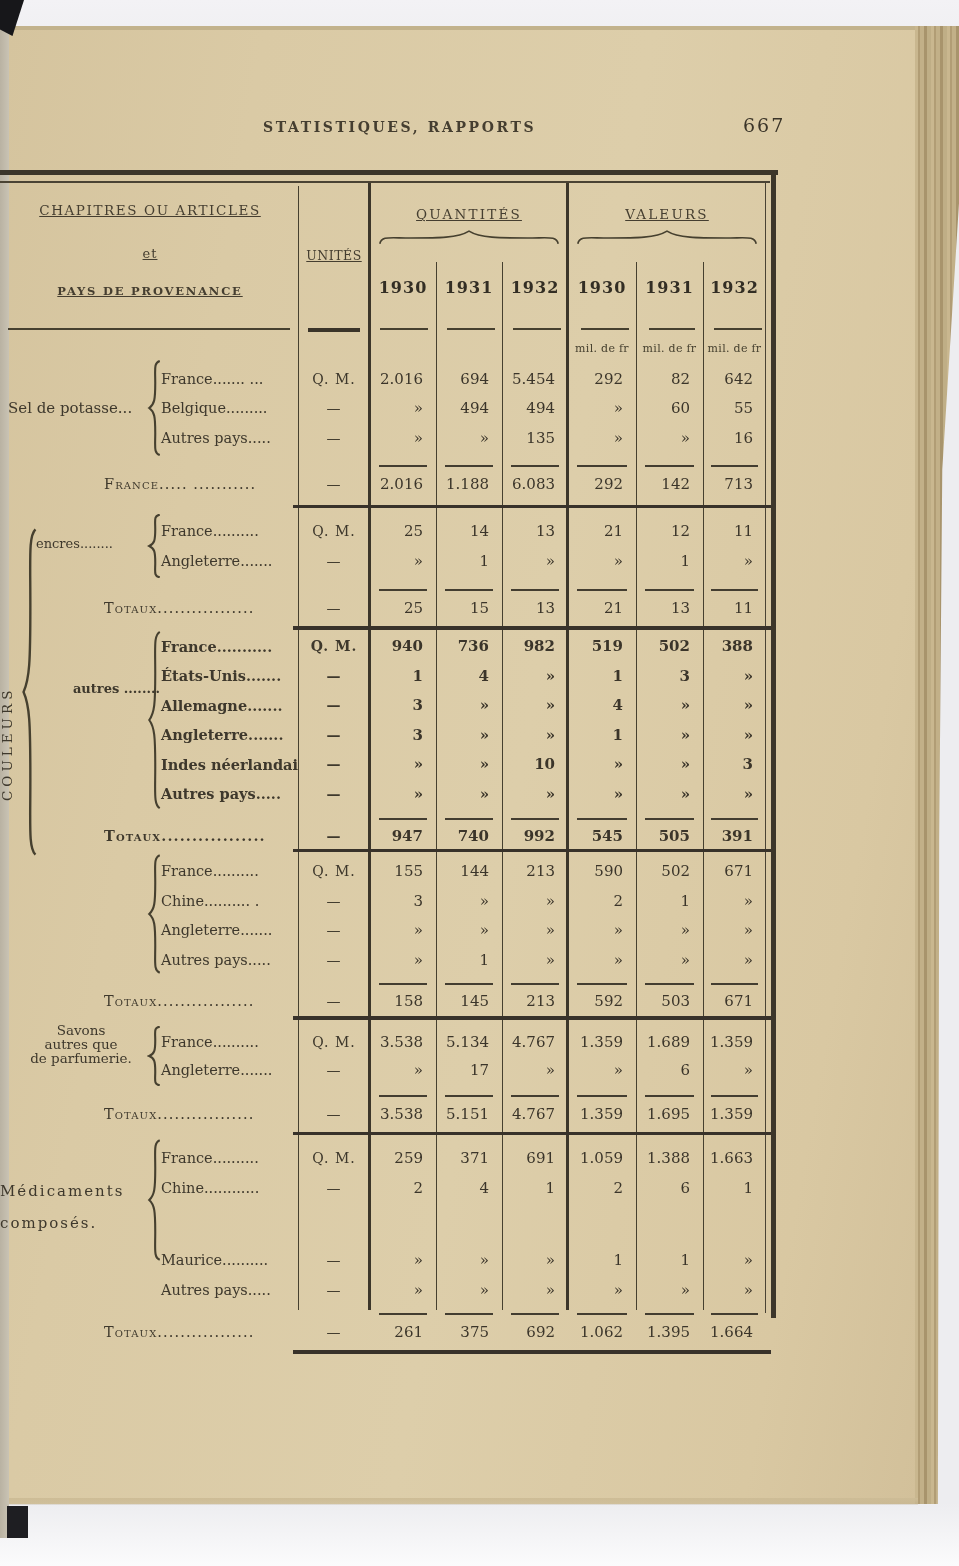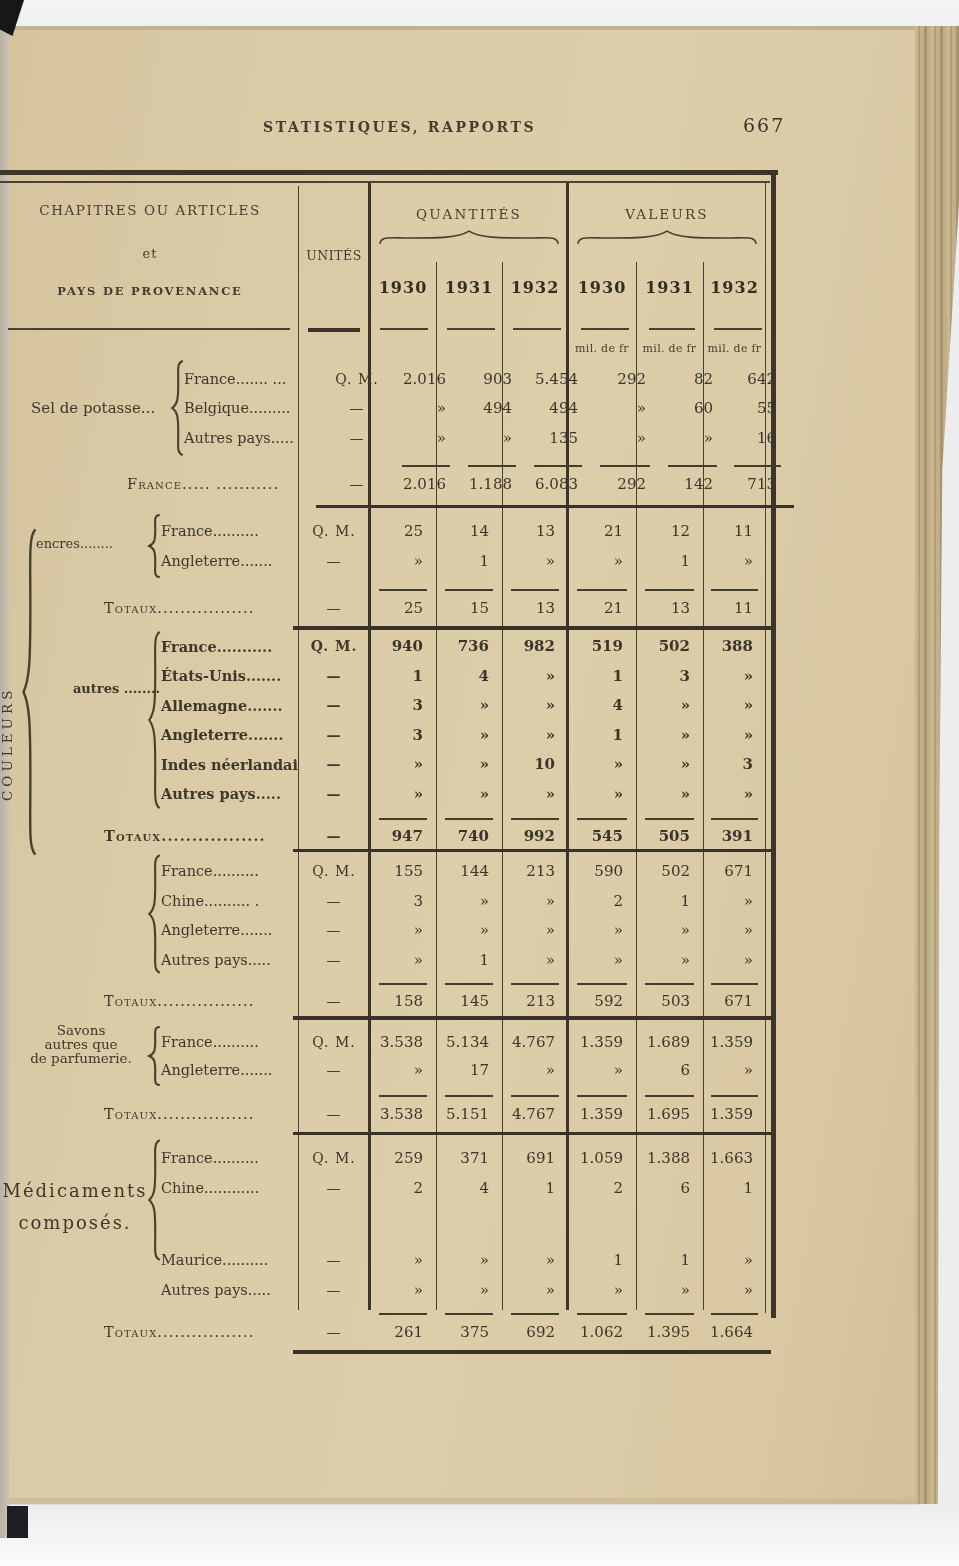--- a/index.html
+++ b/index.html
@@ -34,21 +34,21 @@
   .table{position:absolute;left:0;top:170px;width:782px;height:1150px;}
   .ln{position:absolute;background:#3c362a;}
   .b-top{left:0;top:0;width:778px;height:4.5px;}
   .b-top-in{left:0;top:11px;width:770px;height:1.5px;background:#4a4334;}
   .b-right{left:771px;top:0;width:5px;height:1148px;}
   .b-right-in{left:764.5px;top:11px;width:1.5px;height:1132px;background:#4a4334;}
   .vl{width:1.4px;background:#46402f;}
   .vt{width:3px;background:#3c362a;}
 
   
-  .th{position:absolute;text-align:center;color:#453e30;}
+  .th{position:absolute;text-align:center;color:#453e30;text-decoration:underline;}
   .th-chap1{left:8px;top:32px;width:284px;font-size:13.5px;letter-spacing:1.6px;}
   .th-et{left:8px;top:76px;width:284px;font-size:13px;letter-spacing:1px;}
   .th-chap3{left:8px;top:114px;width:284px;font-size:11.5px;letter-spacing:1.8px;font-weight:bold;}
   .th-unites{left:298px;top:78px;width:72px;font-size:12.5px;letter-spacing:.5px;}
   .th-quant{left:370px;top:36px;width:198px;font-size:13.5px;letter-spacing:2.2px;}
   .th-val{left:568px;top:36px;width:198px;font-size:13.5px;letter-spacing:2.2px;}
   .year{position:absolute;top:108px;font-size:16px;font-weight:bold;text-align:center;
         letter-spacing:1px;color:#332e24;}
   .hbrace{position:absolute;top:60px;height:16px;}
   .hdash{position:absolute;top:158px;background:#46402f;height:1.6px;}
@@ -148,26 +148,26 @@
     <div class="milnote" style="left:568px;width:68px;">mil. de fr</div>
     <div class="milnote" style="left:636px;width:67px;">mil. de fr</div>
     <div class="milnote" style="left:703px;width:63px;">mil. de fr</div>
 
     <div class="couleurs">COULEURS</div>
     <svg class="bigbrace" style="left:21px;top:356px;width:17px;height:332px;" viewBox="0 0 20 100" preserveAspectRatio="none">
       <path d="M17 1 C9 3 11 9 11 24 C11 41 10 46 3 50 C10 54 11 59 11 76 C11 91 9 97 17 99" fill="none" stroke="#46402f" stroke-width="2.4" vector-effect="non-scaling-stroke"></path>
     </svg>
 
     <div class="tbody" id="tbody">
-        <div class="section" style="padding-top: 6px; margin-left: 23px;">
+        <div class="section" style="padding-top: 6px;">
           <div class="row" style="height: 29.5px;">
             <div class="cell country">France....... ...</div>
             <div class="cell unit">Q. M.</div>
             <div class="cell num">2.016</div>
-            <div class="cell num">903</div>
+            <div class="cell num">694</div>
             <div class="cell num">5.454</div>
             <div class="cell num">292</div>
             <div class="cell num">82</div>
             <div class="cell num">642</div>
           </div>
           <div class="row" style="height: 29.5px;">
             <div class="cell country">Belgique.........</div>
             <div class="cell unit">—</div>
             <div class="cell num">»</div>
             <div class="cell num">494</div>
@@ -512,21 +512,21 @@
             <div class="cell totlabel">Totaux.................</div>
             <div class="cell unit">—</div>
             <div class="cell num">261</div>
             <div class="cell num">375</div>
             <div class="cell num">692</div>
             <div class="cell num">1.062</div>
             <div class="cell num">1.395</div>
             <div class="cell num">1.664</div>
           </div>
           <div class="sep" style="margin-top: 4px;"></div>
-          <div class="grouplabel" style="left: 0px; top: 40px; width: 150px; text-align: center; font-size: 18px; line-height: 32px; letter-spacing: 2px;">
+          <div class="grouplabel" style="left: 0px; top: 40px; width: 150px; font-size: 15px; line-height: 32px; letter-spacing: 2px;">
             <div class="">Médicaments</div>
             <div class="">composés.</div>
           </div>
           <svg viewBox="0 0 20 100" preserveAspectRatio="none" class="brace" style="left: 147px; top: 4px; width: 15px; height: 122px;">
             <path d="M17 1 C9 3 11 9 11 24 C11 41 10 46 3 50 C10 54 11 59 11 76 C11 91 9 97 17 99" fill="none" stroke="#46402f" stroke-width="2.1" vector-effect="non-scaling-stroke"></path>
           </svg>
         </div>
       </div>
   </div>
 

